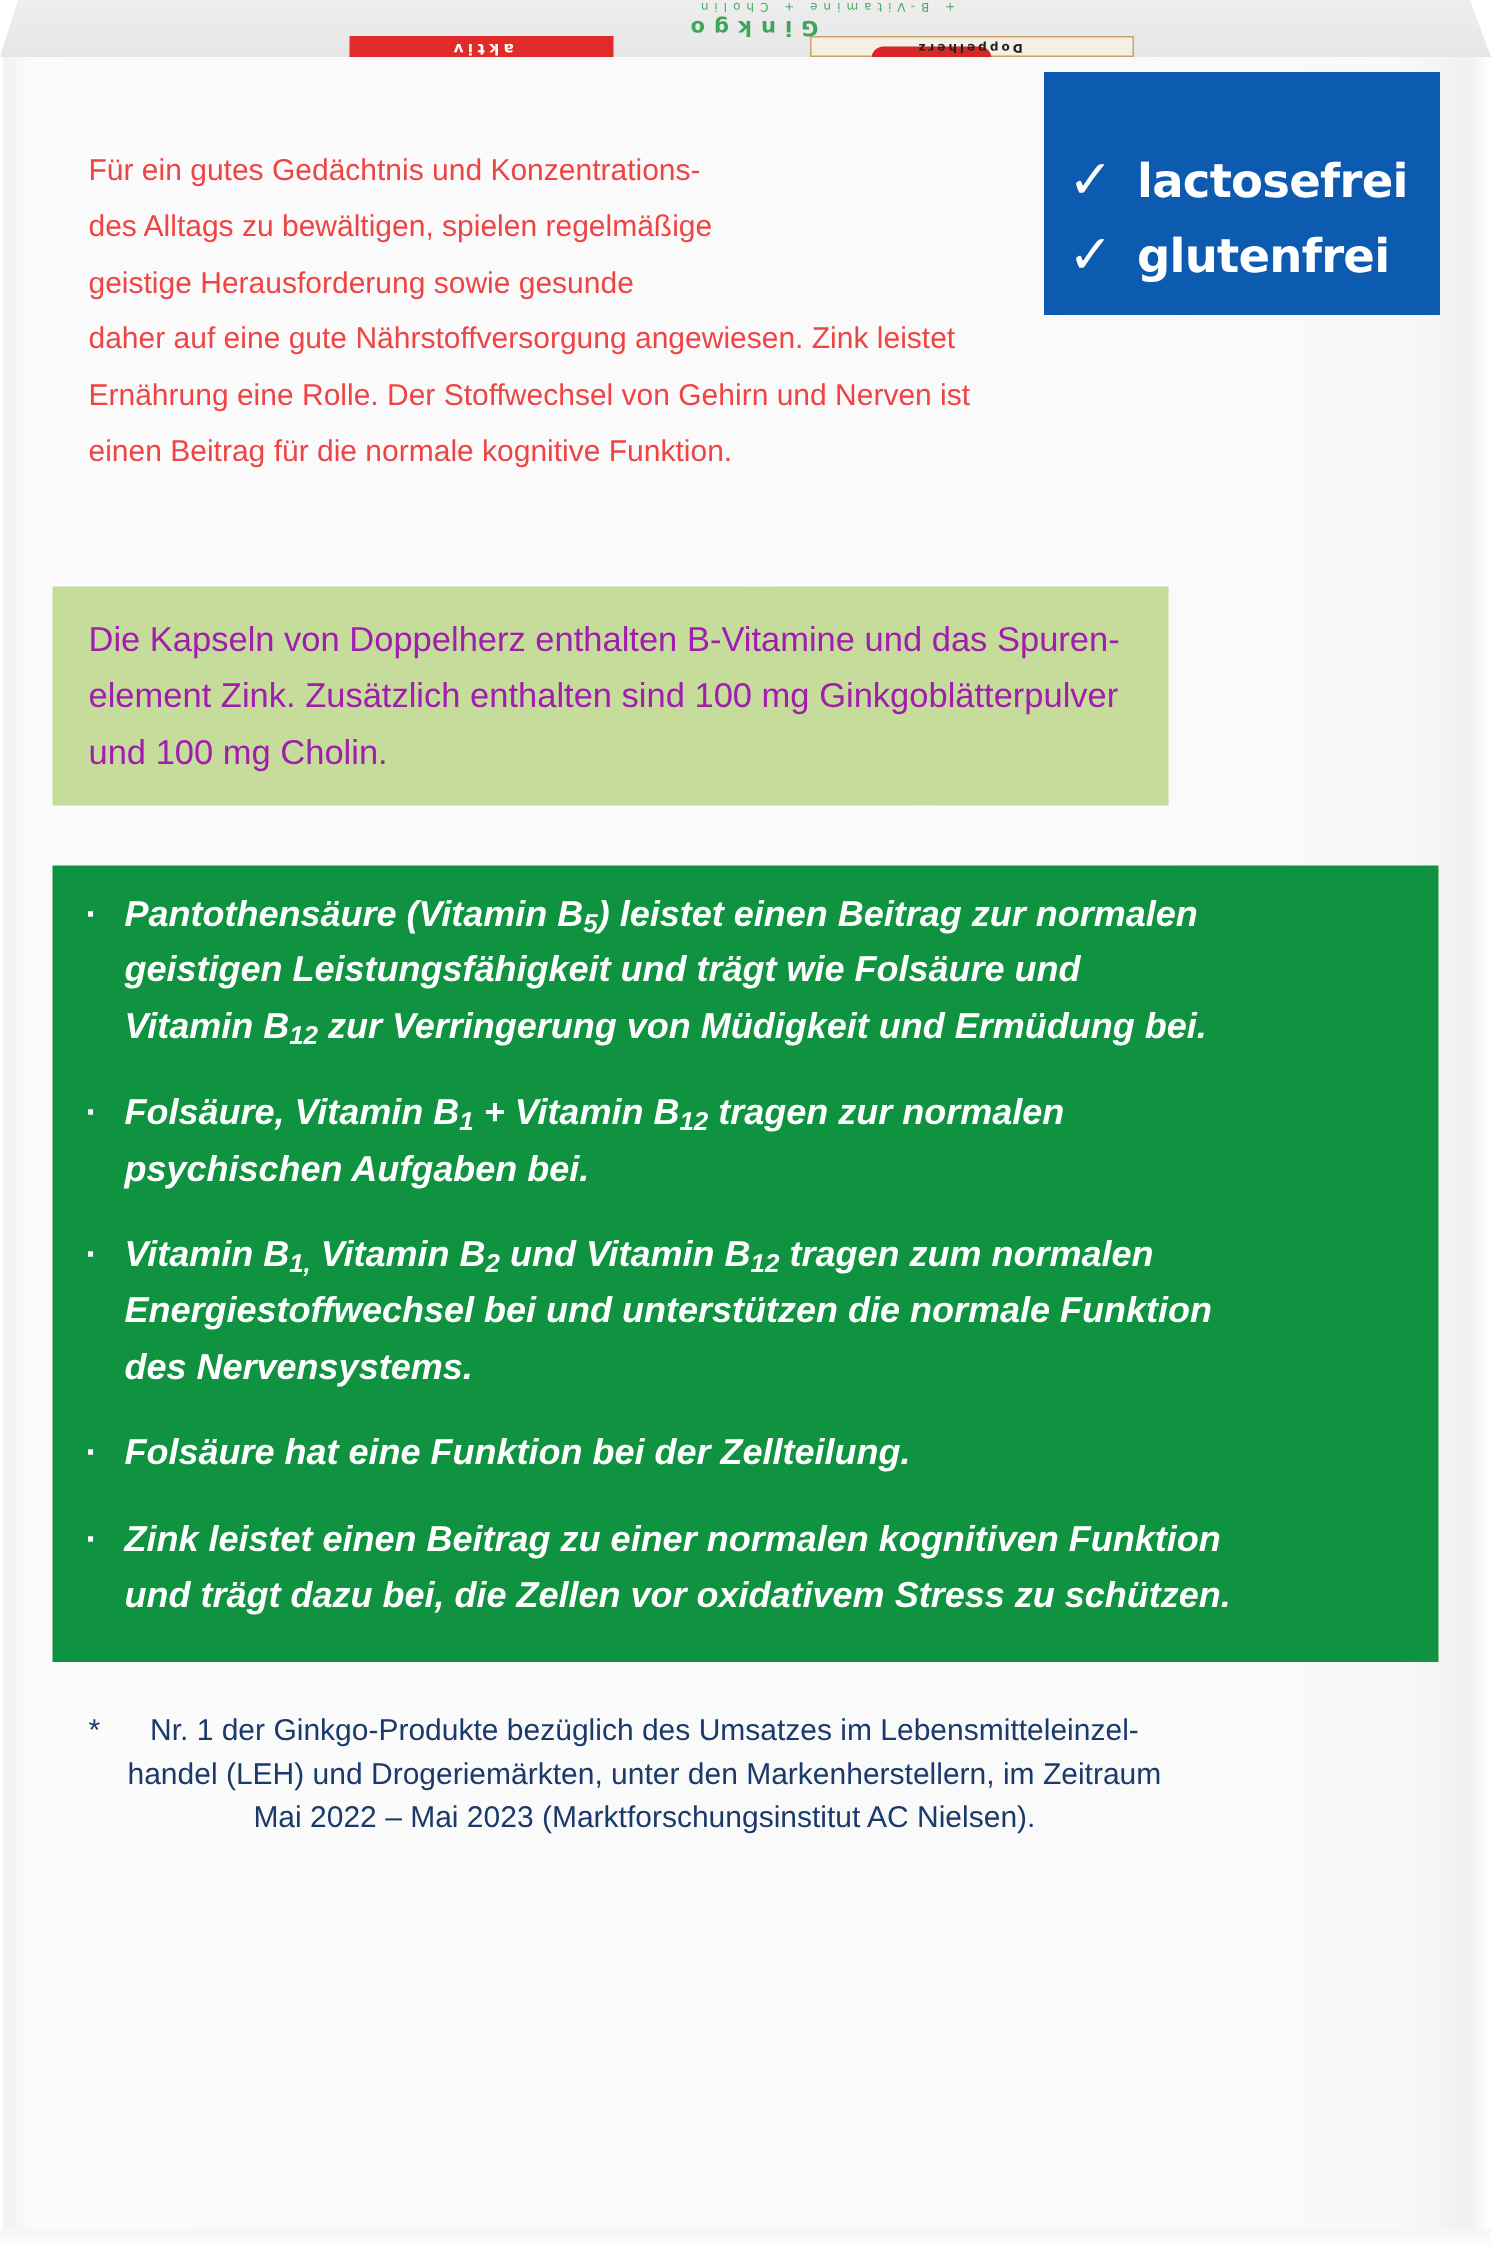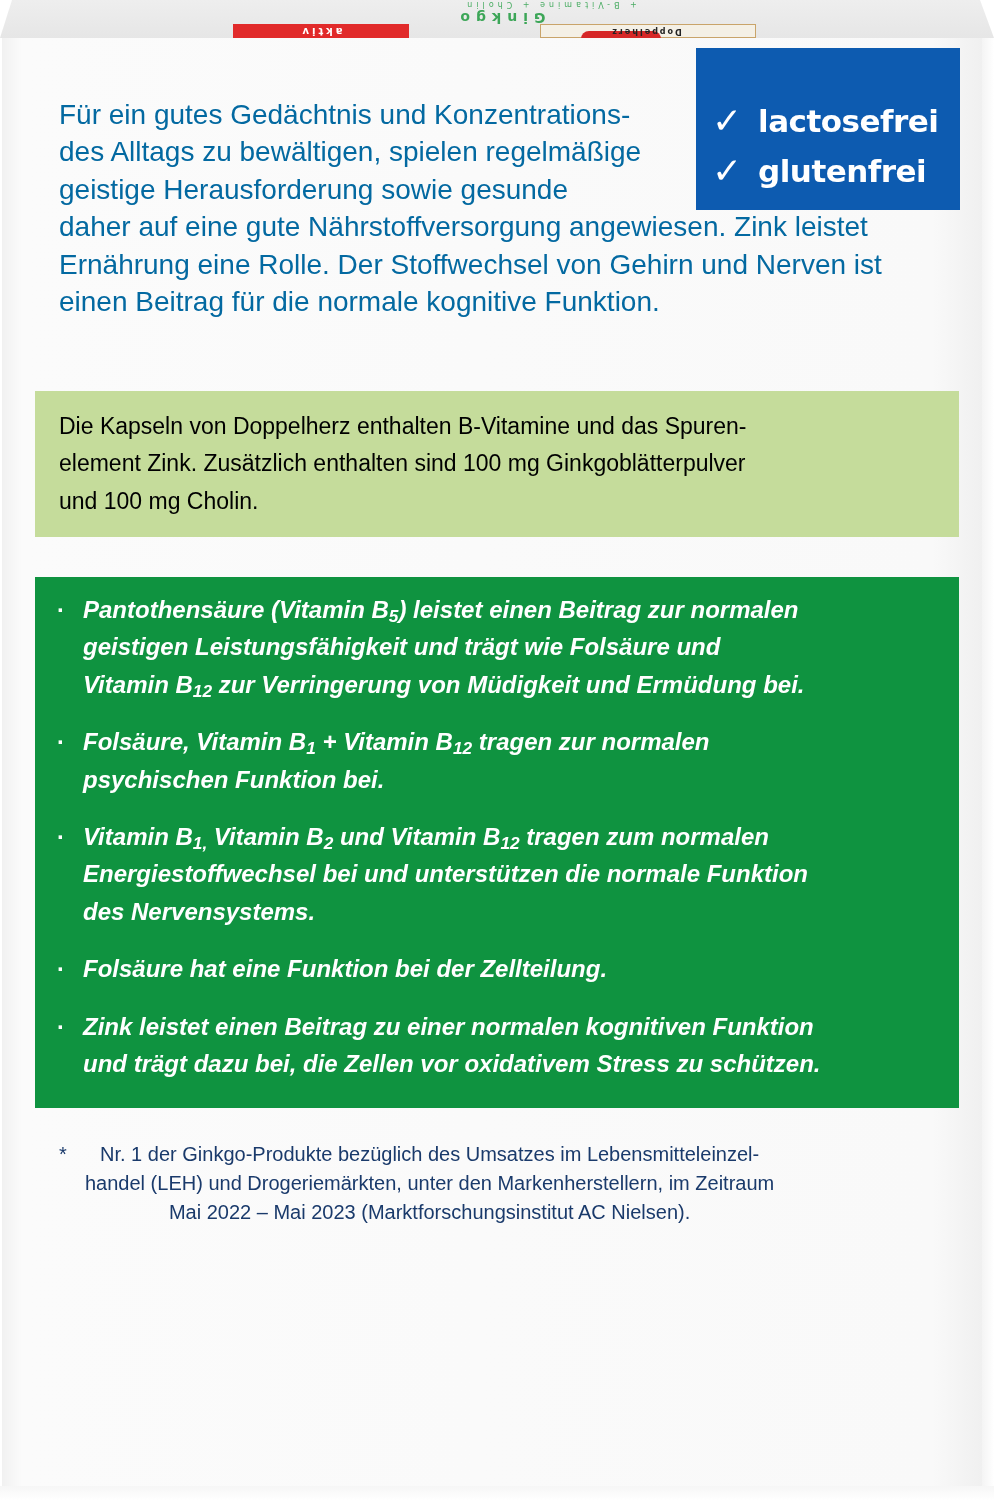--- a/index.html
+++ b/index.html
@@ -62,28 +62,28 @@
       display: flex; align-items: center; height: 50px;
       font-family: "DejaVu Sans", sans-serif; font-weight: bold; font-size: 31px;
       letter-spacing: -0.5px;
     }
     .badge-row .check {
       font-size: 36px; width: 46px; display: inline-block; line-height: 1;
       font-weight: bold;
     }
     .intro {
       position: absolute; left: 59px; top: 96px; width: 870px;
-      color: #0369a1; font-size: 28px; line-height: 37.4px;
+      color: #ef4444; font-size: 20px; line-height: 37.4px;
       font-family: "Liberation Sans", sans-serif;
     }
     .intro .line { display: block; white-space: nowrap; }
     .lightbox {
-      position: absolute; left: 35px; top: 391px; width: 924px; height: 146px;
+      position: absolute; left: 35px; top: 391px; width: 744px; height: 146px;
       background: #c5dc9b; box-sizing: border-box; padding: 17px 24px;
-      color: #000000; font-size: 23px; line-height: 37.4px;
+      color: #a21caf; font-size: 23px; line-height: 37.4px;
       font-family: "Liberation Sans", sans-serif;
     }
     .lightbox .line { display: block; white-space: nowrap; }
     .greenbox {
       position: absolute; left: 35px; top: 577px; width: 924px; height: 531px;
       background: #0f9340; color: #ffffff; box-sizing: border-box;
       padding: 14px 20px 0 20px;
       font-family: "Liberation Sans", sans-serif; font-weight: bold;
       font-size: 24px; line-height: 37.4px;
     }
@@ -150,21 +150,21 @@
 <div class="greenbox">
   <div class="benefit">
     <span class="bullet">·</span>
     <span class="line"><span>Pantothensäure (Vitamin B</span><sub>5</sub><span>) leistet einen Beitrag zur normalen</span></span>
     <span class="line">geistigen Leistungsfähigkeit und trägt wie Folsäure und</span>
     <span class="line"><span>Vitamin B</span><sub>12</sub><span> zur Verringerung von Müdigkeit und Ermüdung bei.</span></span>
   </div>
   <div class="benefit">
     <span class="bullet">·</span>
     <span class="line"><span>Folsäure, Vitamin B</span><sub>1</sub><span> + Vitamin B</span><sub>12</sub><span> tragen zur normalen</span></span>
-    <span class="line">psychischen Funktion bei.</span>
+    <span class="line">psychischen Aufgaben bei.</span>
   </div>
   <div class="benefit">
     <span class="bullet">·</span>
     <span class="line"><span>Vitamin B</span><sub>1,</sub><span> Vitamin B</span><sub>2</sub><span> und Vitamin B</span><sub>12</sub><span> tragen zum normalen</span></span>
     <span class="line">Energiestoffwechsel bei und unterstützen die normale Funktion</span>
     <span class="line">des Nervensystems.</span>
   </div>
   <div class="benefit">
     <span class="bullet">·</span>
     <span class="line">Folsäure hat eine Funktion bei der Zellteilung.</span>

